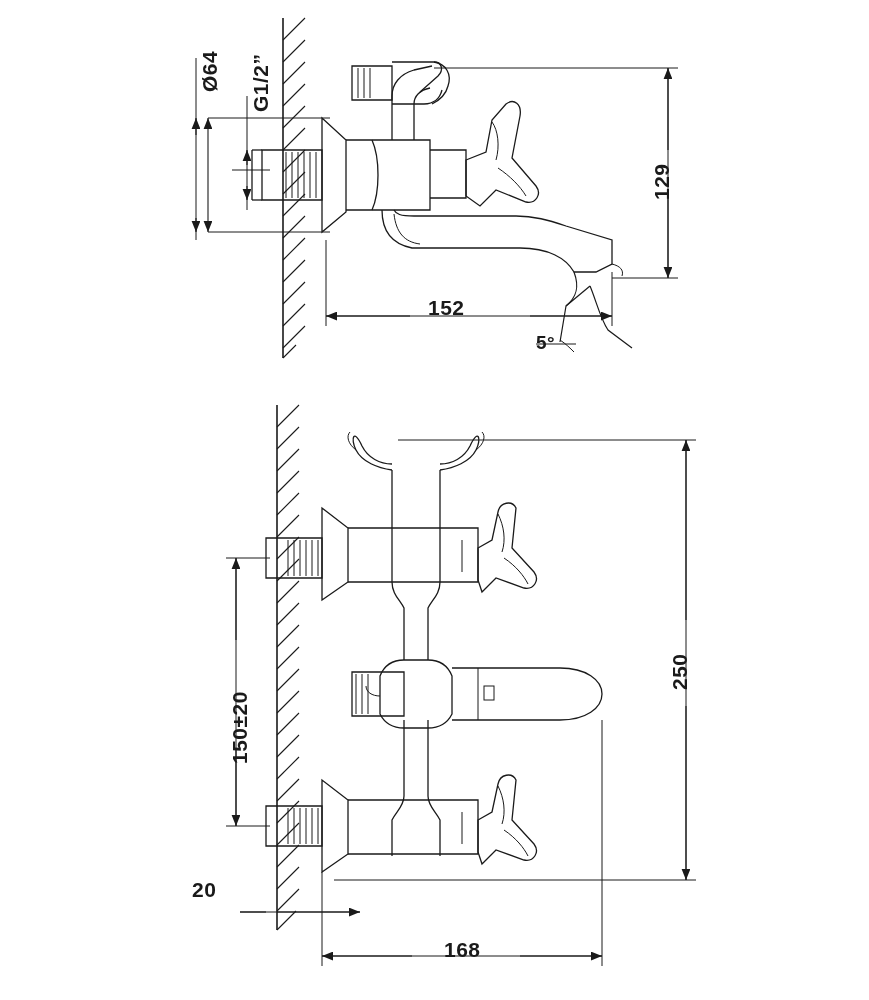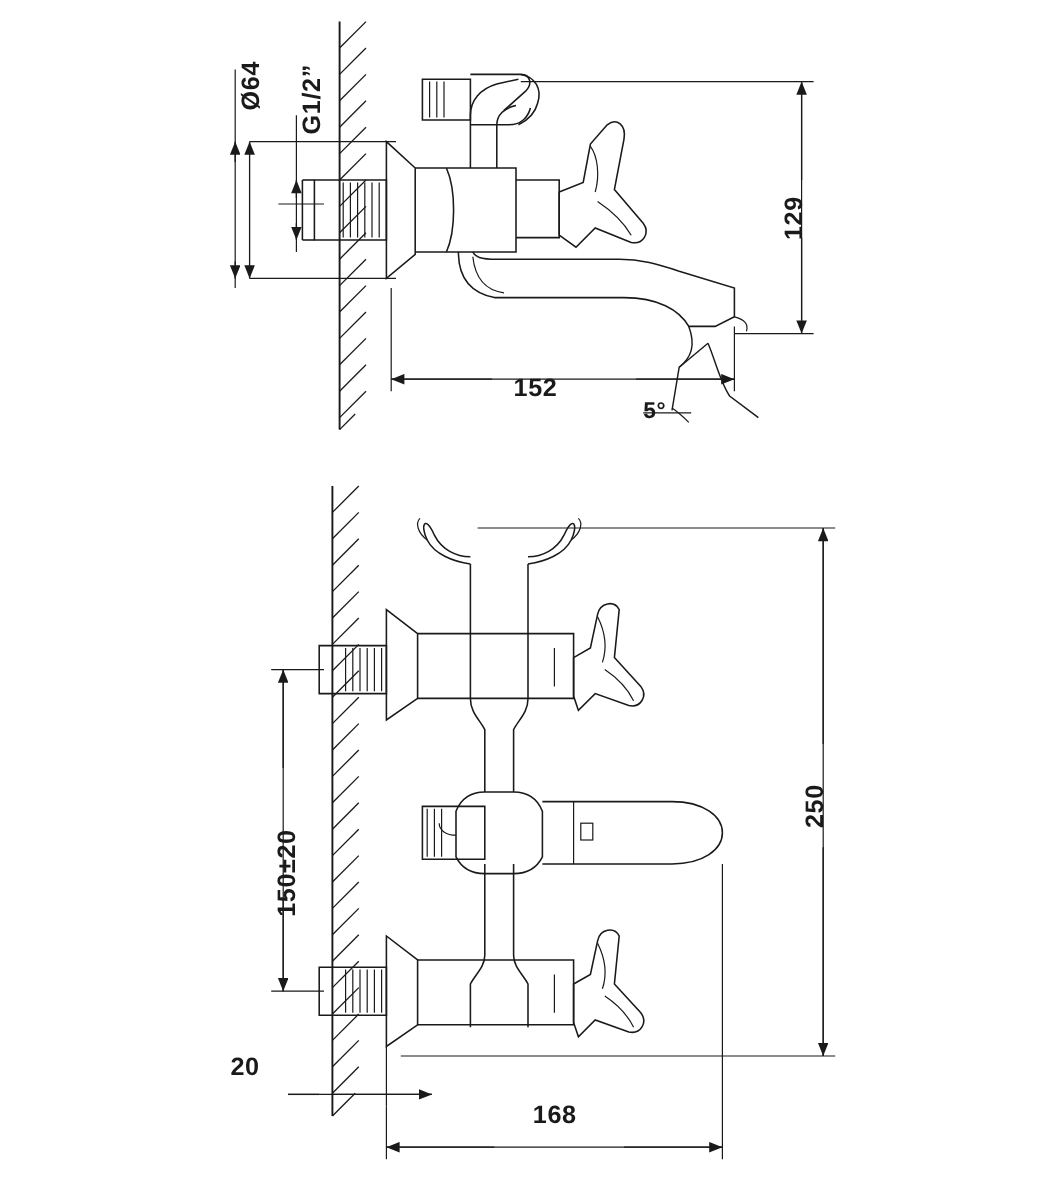--- a/index.html
+++ b/index.html
@@ -283,25 +283,25 @@
       <line x1="322" y1="922" x2="322" y2="966" stroke-width="1"></line>
     </g>
   </svg>
 
   <div class="dim-label rot90" style="left:198px; top:92px;">Ø64</div>
 
   <div class="dim-label rot90" style="left:249px; top:112px;">G1/2”</div>
 
   <div class="dim-label rot90" style="left:650px; top:200px;">129</div>
 
-  <div class="dim-label" style="left:428px; top:296px;margin-top:16px;">152</div>
+  <div class="dim-label" style="left:428px; top:296px;">152</div>
 
   <div class="dim-label small" style="left:536px; top:332px;">5°</div>
 
   <div class="dim-label rot90" style="left:228px; top:764px;">150±20</div>
 
   <div class="dim-label rot90" style="left:668px; top:690px;">250</div>
 
   <div class="dim-label" style="left:192px; top:878px;">20</div>
 
-  <div class="dim-label" style="left:444px; top:918px;">168</div>
+  <div class="dim-label" style="left:444px; top:938px;">168</div>
 
 </div>
 
 </body></html>

